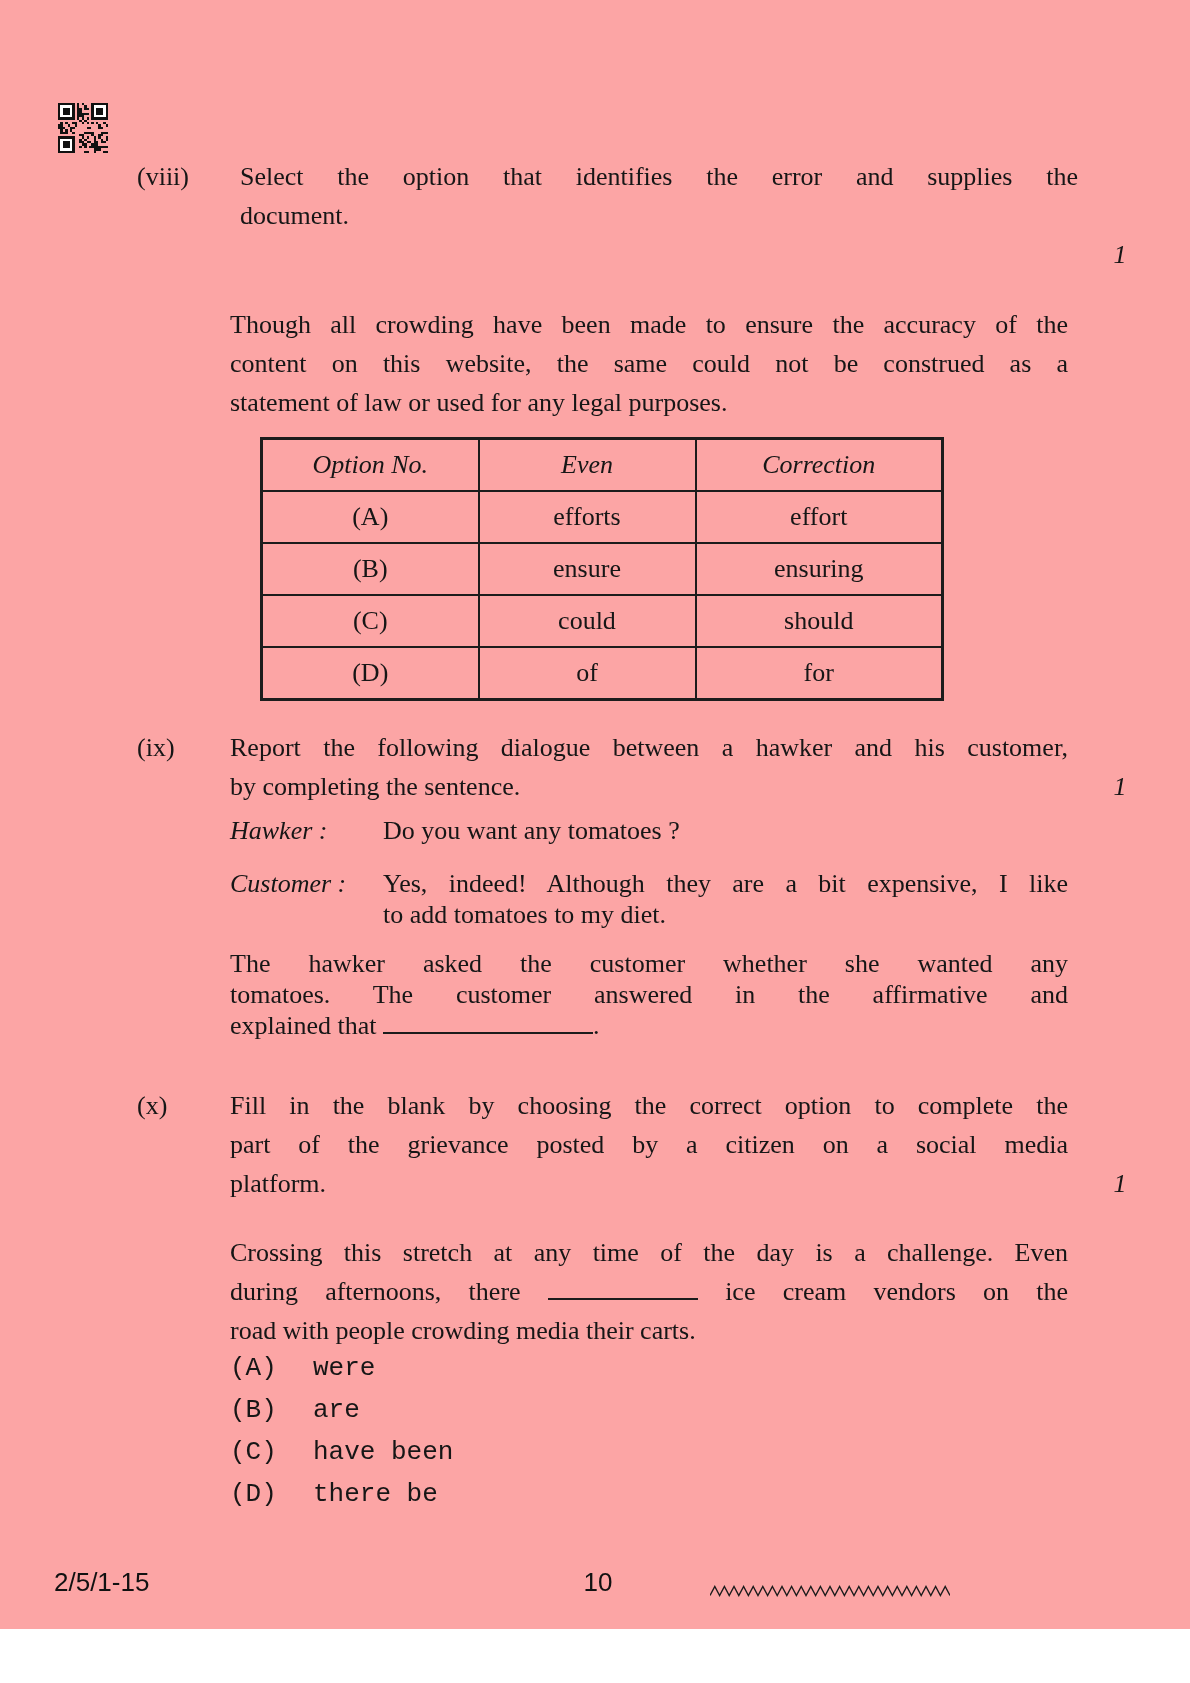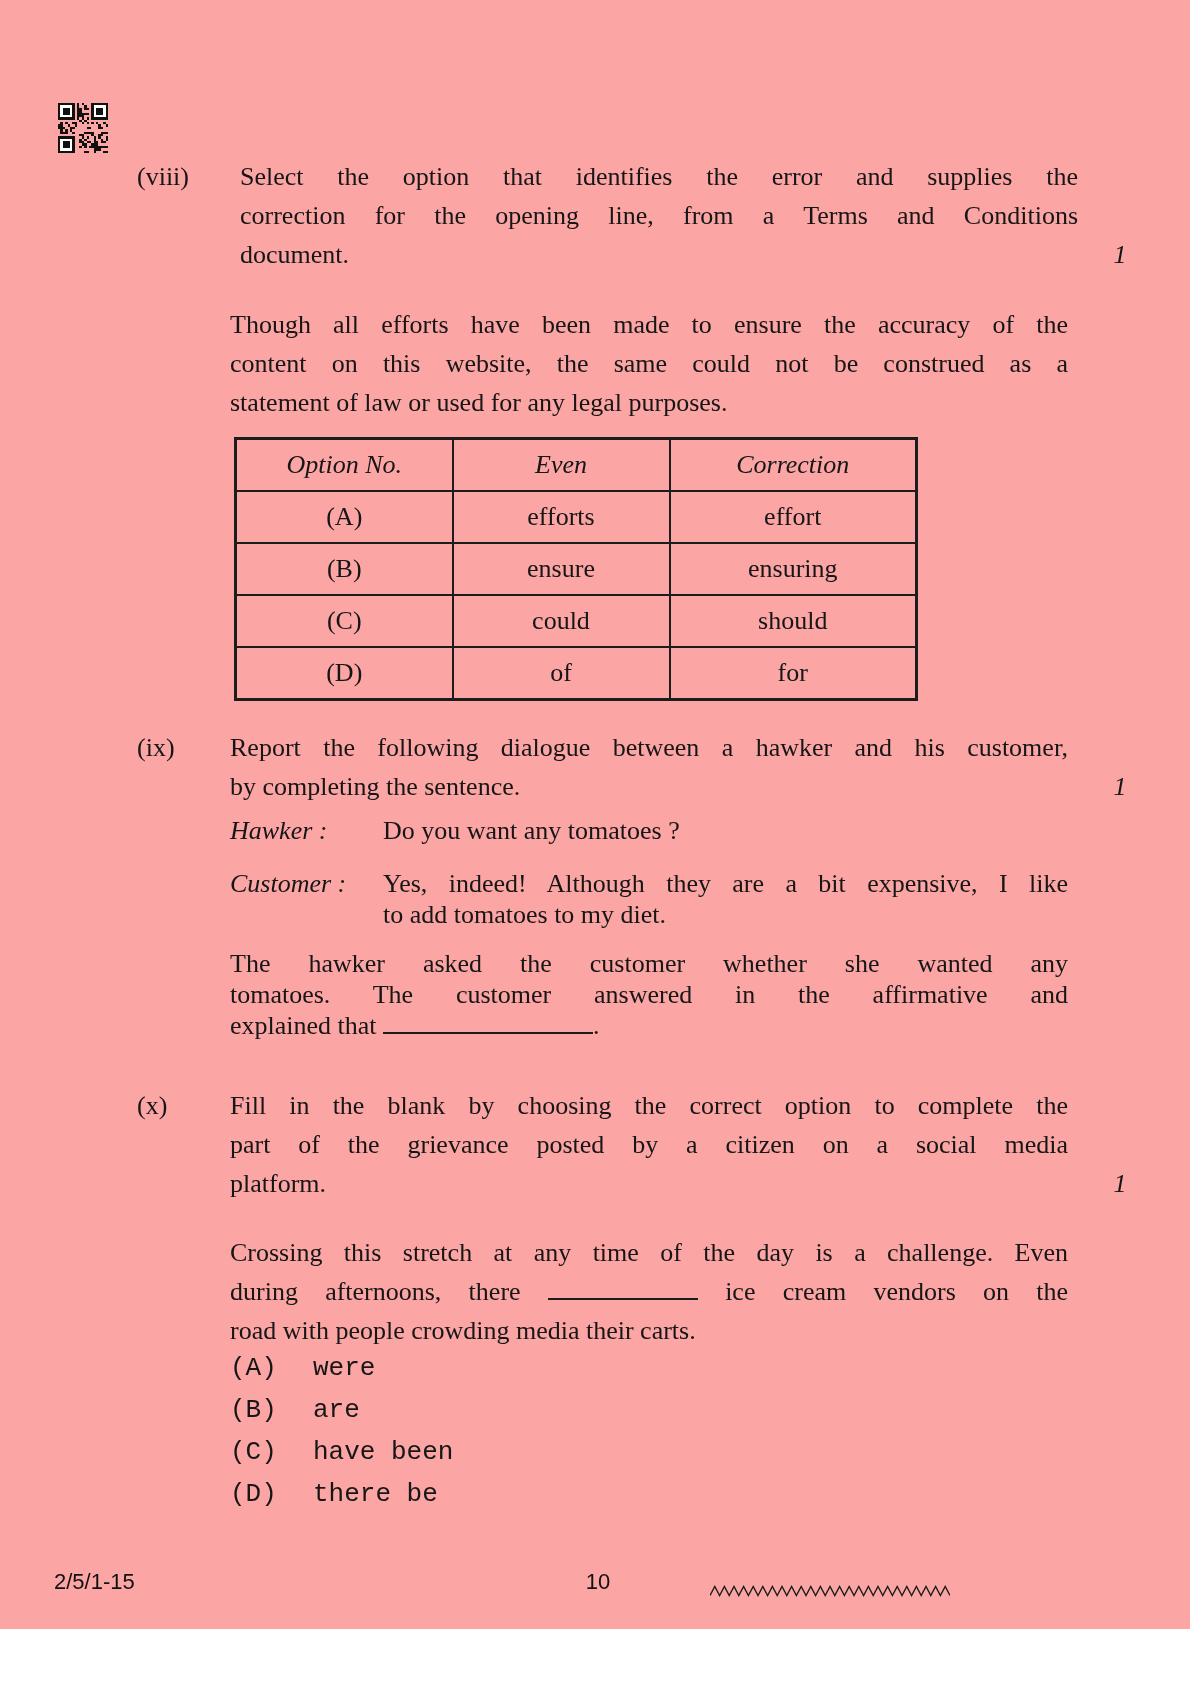--- a/index.html
+++ b/index.html
@@ -7,34 +7,34 @@
         font-family:"Liberation Serif","DejaVu Serif",serif;color:#161616;font-size:26px;}
   .qr{position:absolute;left:58px;top:103px;width:50px;height:50px;}
   .qnum{position:absolute;line-height:39px;}
   .block{position:absolute;}
   .ln39{height:39px;line-height:39px;}
   .ln31{height:31px;line-height:31px;}
   .jline{text-align:justify;text-align-last:justify;text-justify:inter-word;}
   .mark{position:absolute;left:1095px;width:50px;text-align:center;
         font-style:italic;line-height:39px;}
   .etable{position:absolute;border-collapse:collapse;table-layout:fixed;
-          border:3px solid #1c1c1c;font-size:26px;}
+          border:3px solid #1c1c1c;font-size:26px;margin-left:26px;}
   .etable th,.etable td{border:2px solid #1c1c1c;text-align:center;vertical-align:middle;
           height:50px;padding:0;font-weight:normal;}
   .etable th{font-style:italic;}
   .drow{position:absolute;left:230px;width:838px;display:flex;align-items:flex-start;}
   .speaker{flex:0 0 153px;width:153px;font-style:italic;line-height:31px;}
   .speech{flex:1;min-width:0;}
   .blank{display:inline-block;border-bottom:2px solid #1c1c1c;height:19px;vertical-align:baseline;}
   .blank-reported{width:210px;}
   .blank-crossing{width:150px;}
   .opt{position:absolute;left:230px;width:600px;height:31px;line-height:31px;font-family:Liberation Mono, monospace;}
   .optlab{display:inline-block;width:83px;}
   .footer-sans{position:absolute;font-family:"Liberation Sans","DejaVu Sans",sans-serif;
-        font-size:22px;line-height:34px;color:#111;}
+        font-size:26px;line-height:34px;color:#111;}
   .squiggle{position:absolute;left:710px;top:1583px;width:240px;height:16px;}
 </style>
 </head>
 <body>
 
 <div class="page">
 
   <div class="qr">
     <svg viewBox="0 0 21 21" width="50" height="50" shape-rendering="crispEdges">
       <g fill="#111111">
@@ -156,27 +156,26 @@
             <rect x="19" y="20" width="1" height="1"></rect>
             <rect x="20" y="20" width="1" height="1"></rect>
           </g>
       </g>
     </svg>
   </div>
 
   <div class="qnum" style="left:137px;top:157px">(viii)</div>
   <div class="block" style="left:240px;top:157px;width:838px">
     <div class="ln39 jline">Select the option that identifies the error and supplies the</div>
-    <div class="ln39 jline">correction for the opening line, from a Terms and Conditions</div>
     <div class="ln39">document.</div>
   </div>
   <div class="mark" style="top:235px">1</div>
 
   <div class="block" style="left:230px;top:305px;width:838px">
-    <div class="ln39 jline">Though all efforts have been made to ensure the accuracy of the</div>
+    <div class="ln39 jline">Though all crowding have been made to ensure the accuracy of the</div>
     <div class="ln39 jline">content on this website, the same could not be construed as a</div>
     <div class="ln39">statement of law or used for any legal purposes.</div>
   </div>
 
   <table class="etable" style="left:234px;top:437px;width:681px">
     <colgroup>
         <col style="width:217px">
         <col style="width:217px">
         <col style="width:247px">
       </colgroup>

